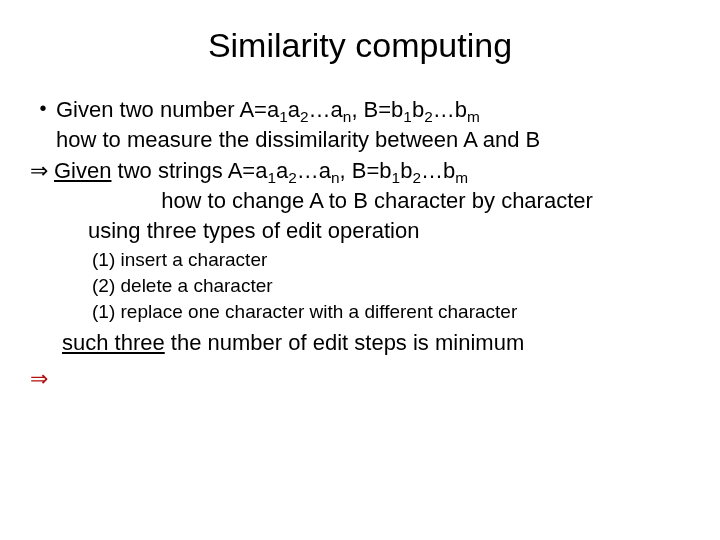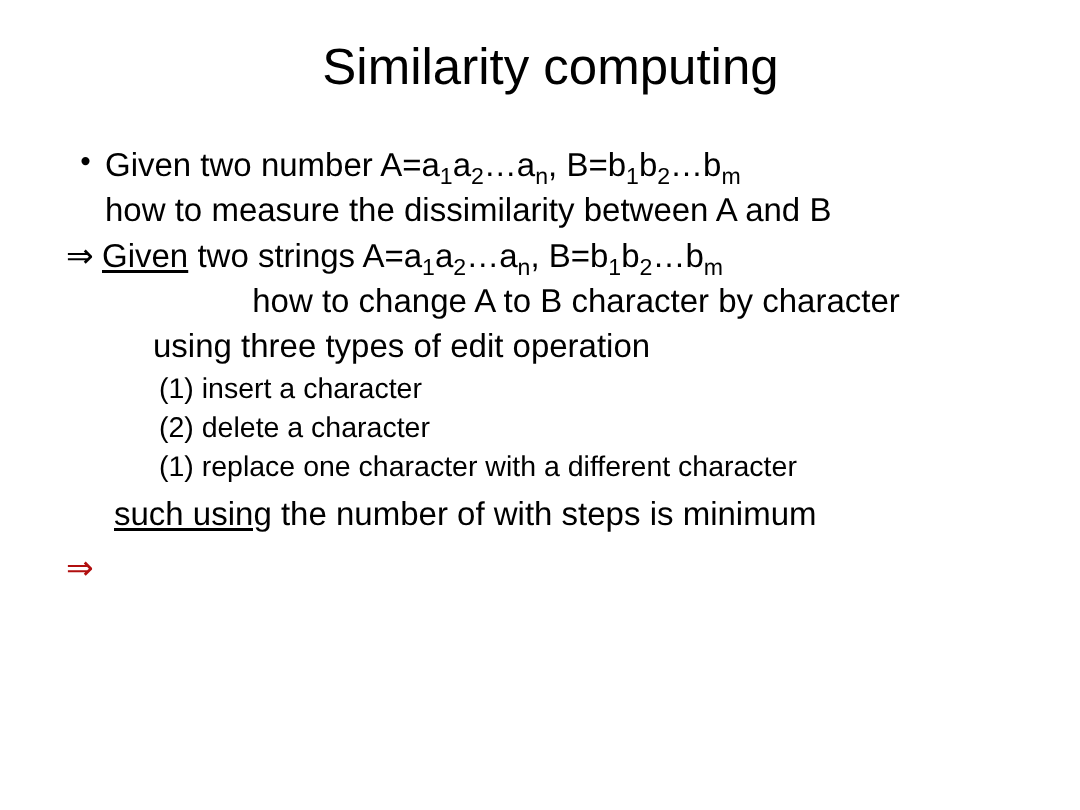--- a/index.html
+++ b/index.html
@@ -8,21 +8,21 @@
     height: 540px;
     background: #ffffff;
     font-family: Arial, Helvetica, sans-serif;
     color: #000;
     overflow: hidden;
     position: relative;
   }
   .slide {
     width: 100%;
     height: 100%;
-    padding: 18px 30px 0 44px;
+    padding: 18px 30px 0 30px;
   }
   .title {
     font-size: 34px;
     text-align: center;
     margin-bottom: 30px;
     font-weight: normal;
     padding-top: 8px;
   }
   .body-text {
     font-size: 22px;
@@ -100,21 +100,21 @@
     <div class="indent2">how to change A to B character by character</div>
     <div class="indent3">using three types of edit operation</div>
 
     <div class="small-list">
       <div>(1) insert a character</div>
       <div>(2) delete a character</div>
       <div>(1) replace one character with a different character</div>
     </div>
 
     <div class="such-that">
-      <span class="underline">such using</span><span> the number of with steps is minimum</span>
+      <span class="underline">such three</span><span> the number of edit steps is minimum</span>
     </div>
 
     <div class="final">
       <span class="arrow red">⇒</span>
     </div>
 
   </div>
 </div>
 
 </body></html>

